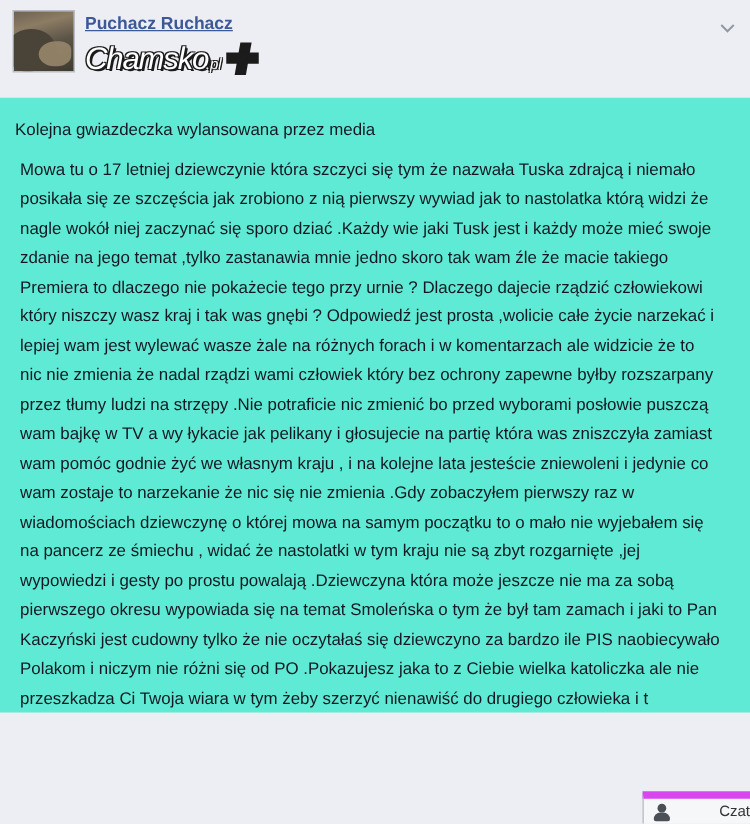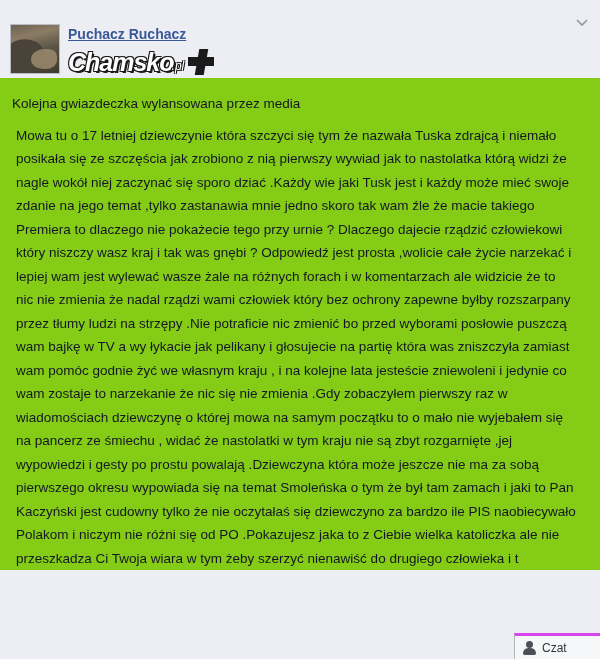--- a/index.html
+++ b/index.html
@@ -19,21 +19,21 @@
     height: 659px;
     background: #eceef3;
     position: relative;
     box-sizing: border-box;
     overflow: hidden;
   }
   
   .post-header {
     display: flex;
     align-items: flex-start;
-    padding: 24px 10px 4px 10px;
+    padding: 8px 10px 4px 10px;
     background: #eceef3;
     position: relative;
     height: 78px;
     box-sizing: border-box;
   }
   .avatar {
     width: 50px;
     height: 50px;
     flex: 0 0 50px;
     background: linear-gradient(165deg,#6d6152 0%,#8c7c64 25%,#5a5346 55%,#3f3a31 100%);
@@ -78,21 +78,21 @@
     display: inline-block;
   }
   .brand-logo {
     margin-top: 5px;
     display: flex;
     align-items: center;
     height: 28px;
   }
   .brand-word {
     font-size: 25px;
-    font-weight: bold;
+    font-weight: normal;
     font-style: italic;
     color: #ffffff;
     letter-spacing: -1px;
     text-shadow:
       -1px -1px 0 #1b1b1b,
        1px -1px 0 #1b1b1b,
       -1px  1px 0 #1b1b1b,
        1px  1px 0 #1b1b1b,
        2px  2px 0 #1b1b1b;
     line-height: 26px;
@@ -142,21 +142,21 @@
     top: 14px;
     width: 16px;
     height: 16px;
     cursor: pointer;
   }
   .chevron-btn svg { display: block; }
 
   
   .post-body {
     padding: 14px 20px 0 12px;
-    background: #84cc16;
+    background: #5eead4;
   }
   .post-text {
     font-size: 13.5px;
     line-height: 23.5px;
     color: #141823;
     white-space: pre-wrap;
     word-wrap: break-word;
     margin: 4px;
   }
   .post-lead {
@@ -167,27 +167,28 @@
   }
 
   
   .chat-bar {
     position: absolute;
     right: 0;
     bottom: 0;
     height: 26px;
     width: 86px;
     background: #f6f7f9;
-    border-top: 3px solid #d946ef;
+    border-top: 6px solid #d946ef;
     border-left: 1px solid #b3b6bd;
     box-sizing: border-box;
     display: flex;
     align-items: center;
     padding-left: 8px;
     cursor: pointer;
+    justify-content: space-between;
   }
   .chat-icon {
     width: 13px;
     height: 13px;
     margin-right: 6px;
     position: relative;
     flex: 0 0 13px;
   }
   .chat-icon .head {
     position: absolute;

